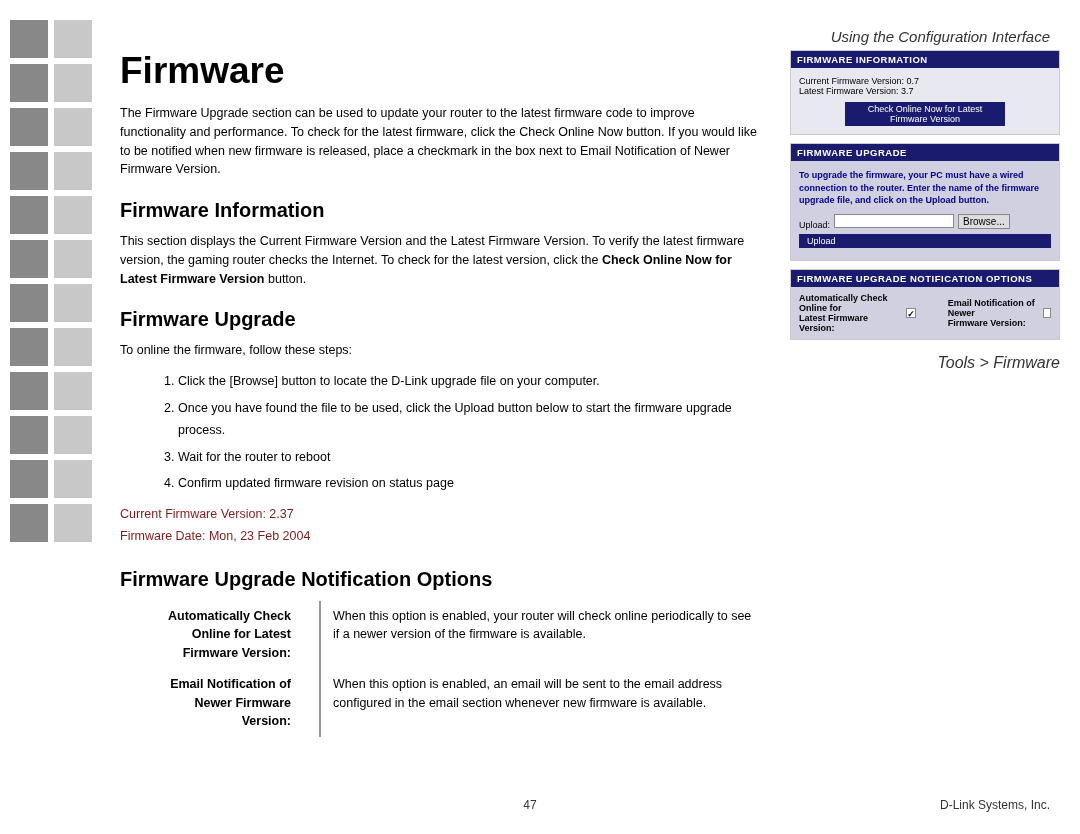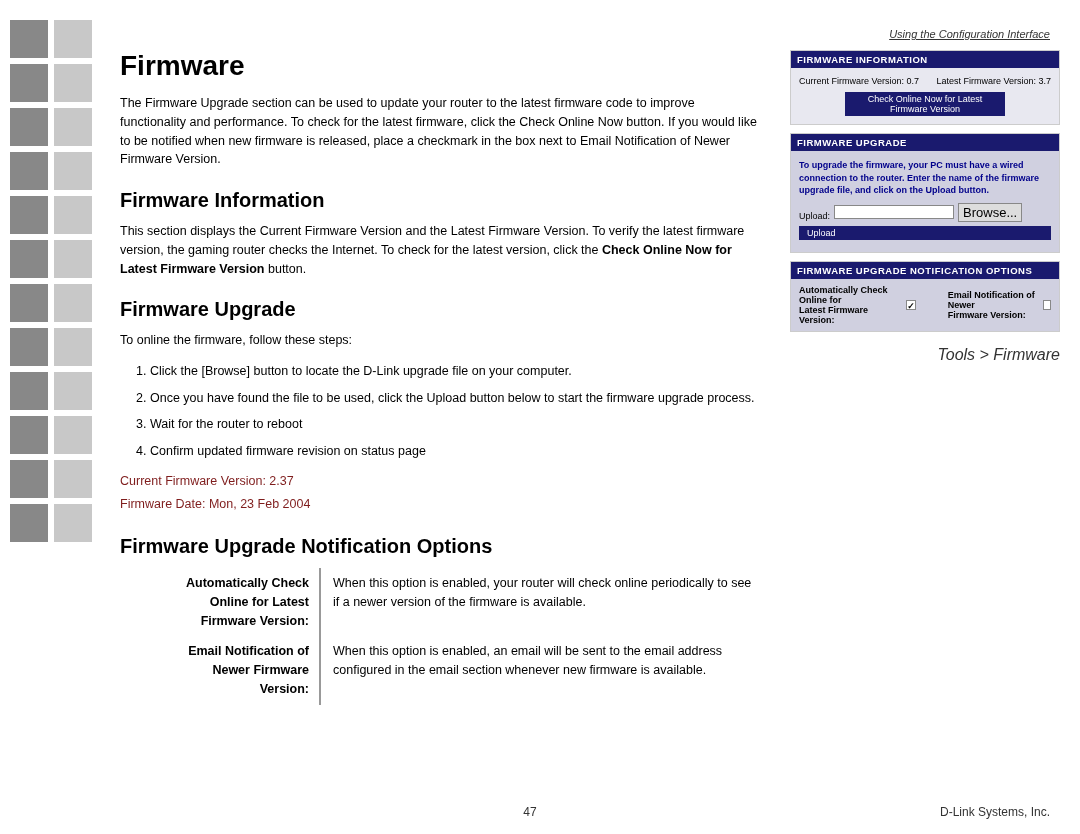--- a/index.html
+++ b/index.html
@@ -36,24 +36,23 @@
     }
     .sidebar-sq.dark {
       background: #888888;
     }
 
     
     .header-breadcrumb {
       position: absolute;
       top: 28px;
       right: 30px;
-      font-size: 11px;
+      font-size: 15px;
       color: #333;
       font-style: italic;
-      text-decoration: underline;
     }
 
     
     .main-content {
       position: absolute;
       left: 120px;
       top: 50px;
       right: 20px;
       bottom: 40px;
     }
@@ -68,21 +67,21 @@
       flex: 1;
     }
 
     .right-col {
       width: 270px;
       flex-shrink: 0;
     }
 
     
     h1.page-title {
-      font-size: 28px;
+      font-size: 37px;
       font-weight: bold;
       color: #000;
       margin-bottom: 12px;
       font-family: Arial, Helvetica, sans-serif;
     }
 
     h2.section-title {
       font-size: 20px;
       font-weight: bold;
       color: #000;
@@ -104,20 +103,21 @@
 
     
     ol.steps {
       margin-left: 30px;
       font-size: 12.5px;
       line-height: 1.8;
       color: #000;
     }
     ol.steps li {
       margin-bottom: 4px;
+      margin-left: 28px;
     }
 
     .current-info {
       font-size: 12.5px;
       line-height: 1.8;
       color: #7f1d1d;
       margin-top: 8px;
     }
 
     
@@ -130,21 +130,21 @@
       vertical-align: top;
       padding: 6px 8px;
       font-size: 12.5px;
       line-height: 1.5;
     }
     .desc-table td.label-cell {
       text-align: right;
       font-weight: bold;
       width: 200px;
       border-right: 2px solid #999;
-      padding-right: 10px;
+      padding-right: 28px;
     }
     .desc-table td.value-cell {
       padding-left: 12px;
       margin-left: 20px;
     }
 
     
     .ui-panel {
       border: 1px solid #ccc;
       margin-bottom: 8px;
@@ -165,20 +165,21 @@
       background: #e8e8f0;
       padding: 8px;
     }
 
     .ui-info-row {
       display: flex;
       justify-content: space-between;
       font-size: 9px;
       margin-bottom: 6px;
       color: #000;
+      flex-direction: column;
     }
 
     .ui-button {
       background: #1a1a6e;
       color: #fff;
       font-size: 9px;
       padding: 2px 8px;
       border: none;
       cursor: pointer;
       display: inline-block;
@@ -217,21 +218,21 @@
     }
 
     .ui-upload-input {
       width: 120px;
       height: 14px;
       border: 1px solid #888;
       background: #fff;
     }
 
     .ui-browse-btn {
-      font-size: 13px;
+      font-size: 10px;
       padding: 1px 4px;
       background: #ddd;
       border: 1px solid #888;
     }
 
     .ui-upload-btn {
       background: #1a1a6e;
       color: #fff;
       font-size: 9px;
       padding: 2px 8px;
@@ -270,21 +271,21 @@
       text-align: right;
       font-size: 16px;
       font-style: italic;
       color: #333;
       margin-top: 14px;
     }
 
     
     .footer {
       position: absolute;
-      bottom: 15px;
+      bottom: 22px;
       left: 120px;
       right: 30px;
       display: flex;
       justify-content: space-between;
       font-size: 12px;
       color: #333;
     }
 
     .page-number {
       text-align: center;

